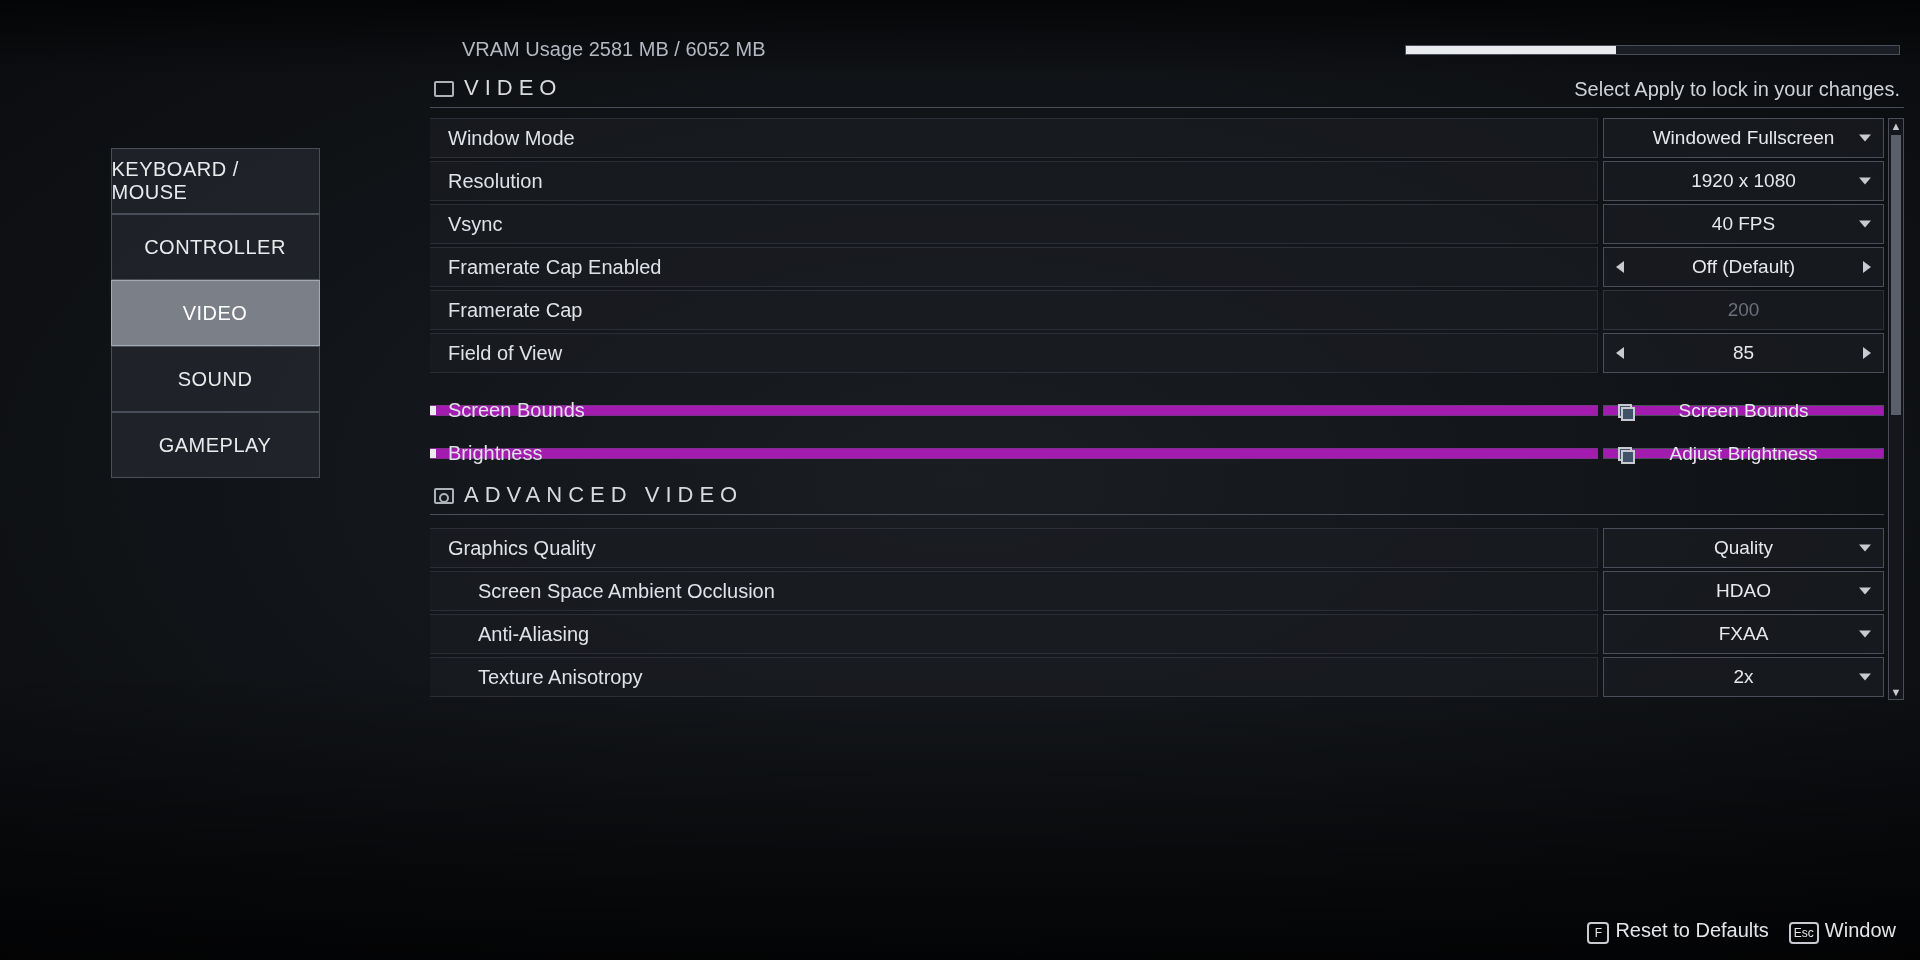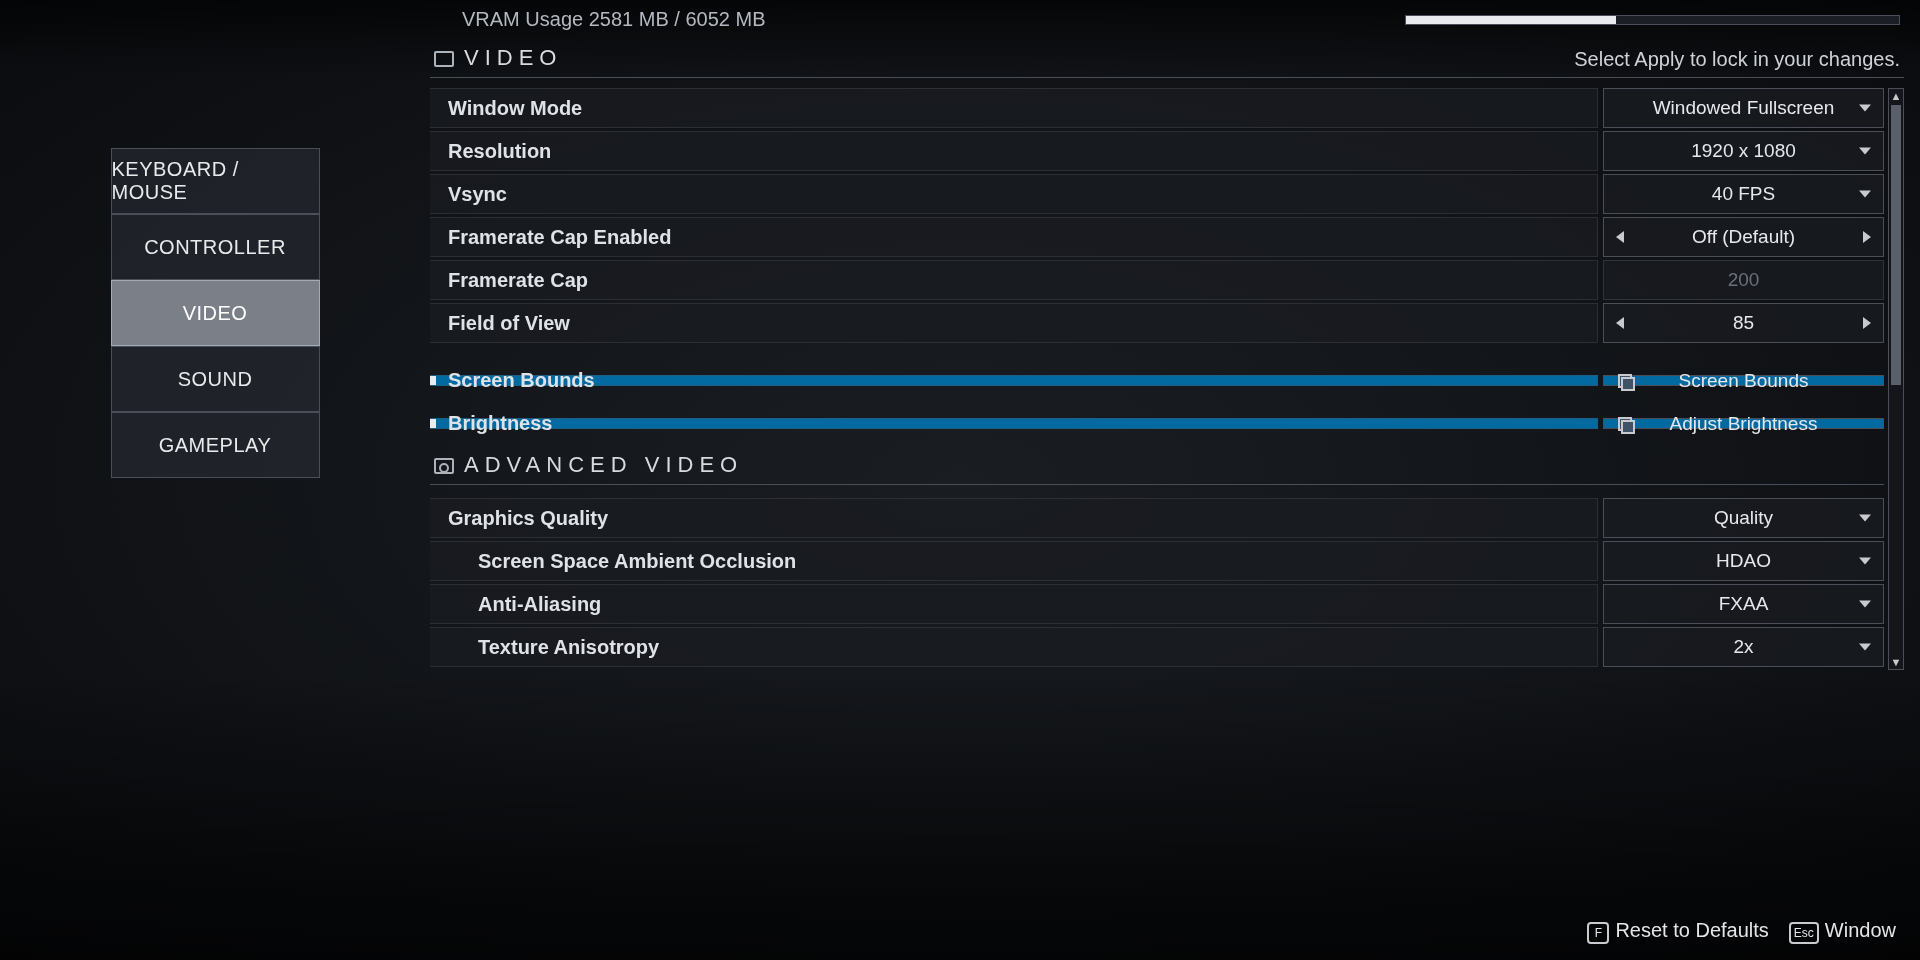--- a/index.html
+++ b/index.html
@@ -47,21 +47,21 @@
     cursor: pointer;
   }
   .tab.active {
     background: #7b7f88;
     color: #fff;
     border-color: #a5abb4;
   }
   
   .main {
     flex: 1;
-    padding-top: 8px;
+    padding-top: 38px;
     padding-right: 16px;
     position: relative;
   }
   .vram-row {
     display: flex;
     align-items: center;
     justify-content: space-between;
     padding: 0 4px 4px 32px;
     color: #b4b8c0;
     font-size: 20px;
@@ -147,25 +147,24 @@
     flex: 1;
     background: rgba(25,28,34,0.75);
     border: 1px solid rgba(74,78,88,0.4);
     display: flex;
     align-items: center;
     padding-left: 18px;
     font-size: 20px;
     color: #dfe2e7;
     position: relative;
     border-left: none;
-    font-weight: bold;
   }
   .row.hl .label,
   .row.hl .value {
-    background: #0369a1;
+    background: #a21caf;
     margin-top: 29px;
   }
   .row.hl .label::before {
     content: "";
     position: absolute;
     left: 0; top: 0; bottom: 0;
     width: 6px;
     background: #e9ebee;
   }
   .value {

